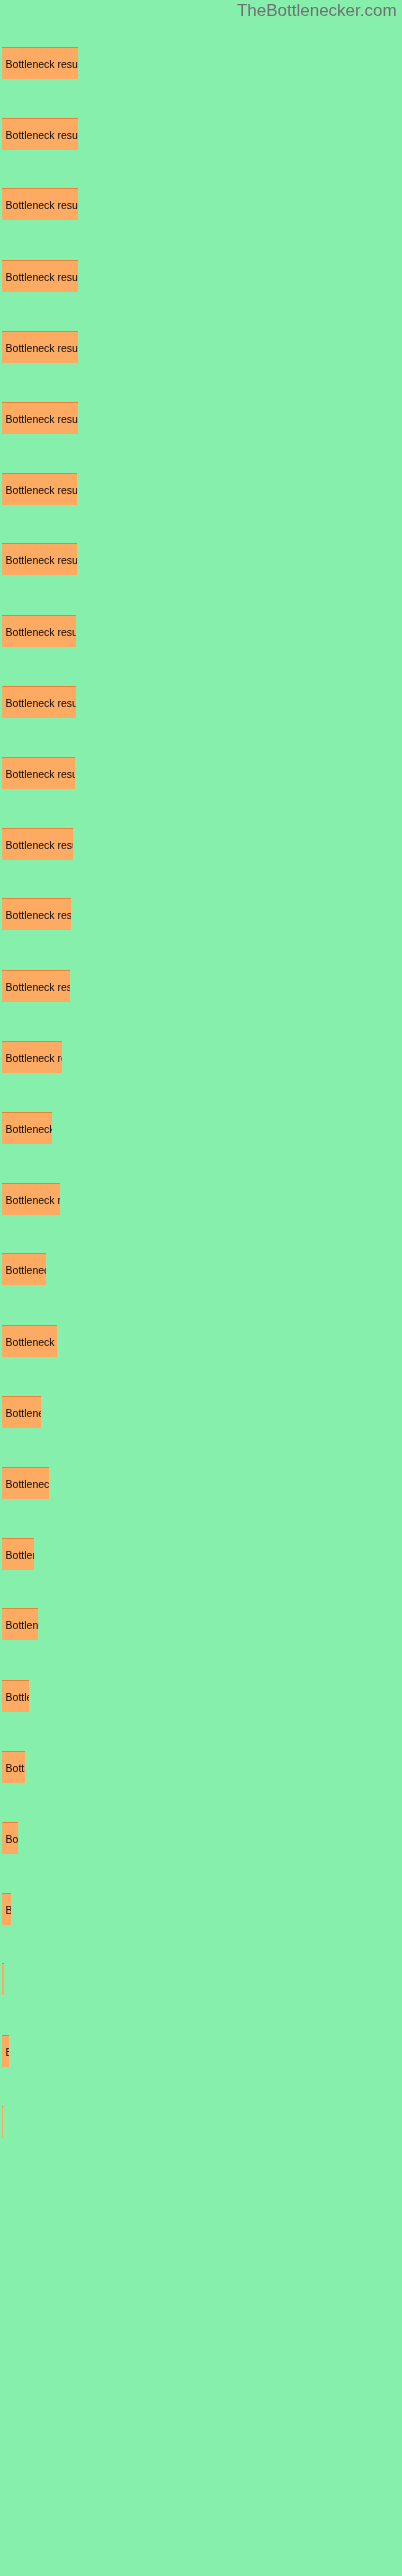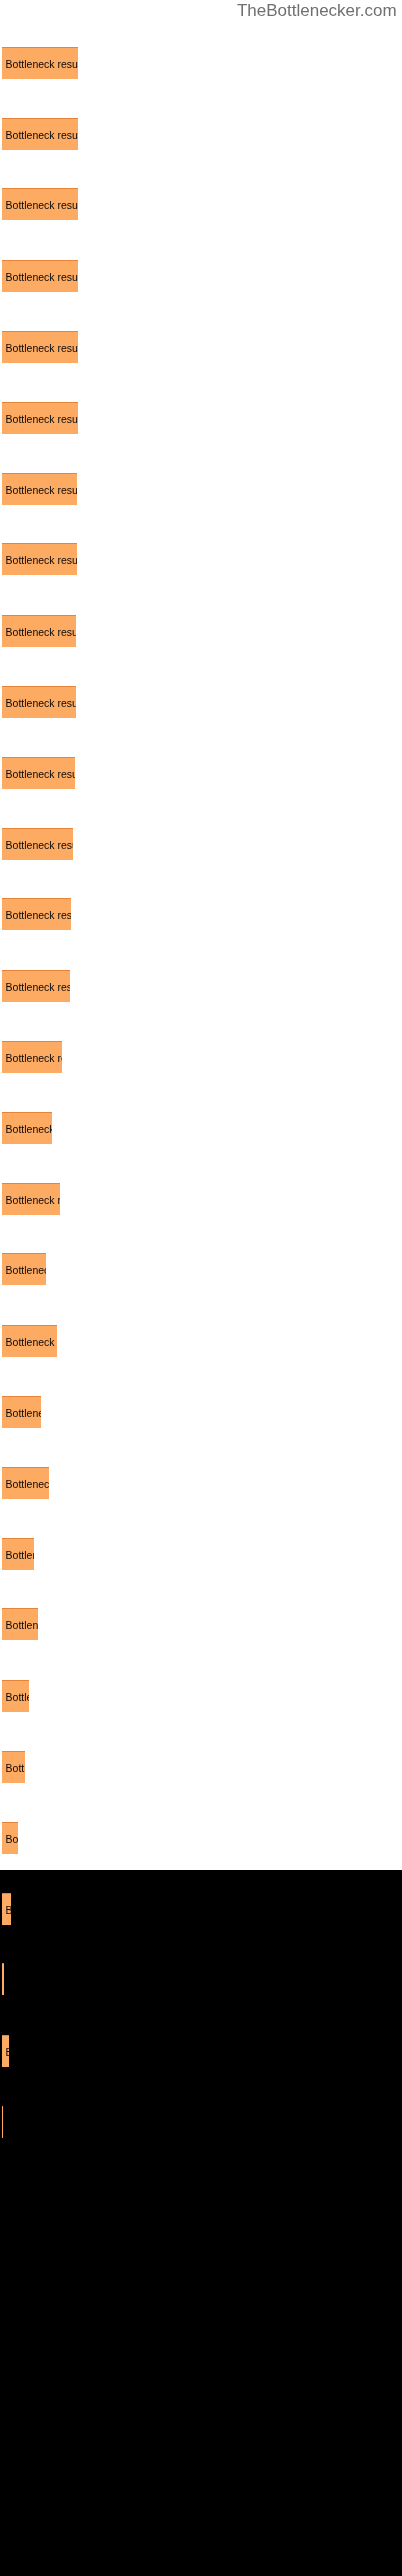--- a/index.html
+++ b/index.html
@@ -12,22 +12,22 @@
     height: 2576px;
     position: relative;
     font-family: "Liberation Sans", sans-serif;
     overflow: hidden;
   }
   #chart-root {
     position: absolute;
     left: 0;
     top: 0;
     width: 403px;
-    height: 1870px;
-    background: #ffffff;
+    height: 2576px;
+    background: #86efac;
   }
   #watermark {
     position: absolute;
     right: 6.4px;
     top: 0.8px;
     font-size: 17px;
     line-height: 19.3px;
     color: #707070;
     letter-spacing: 0px;
     white-space: nowrap;

